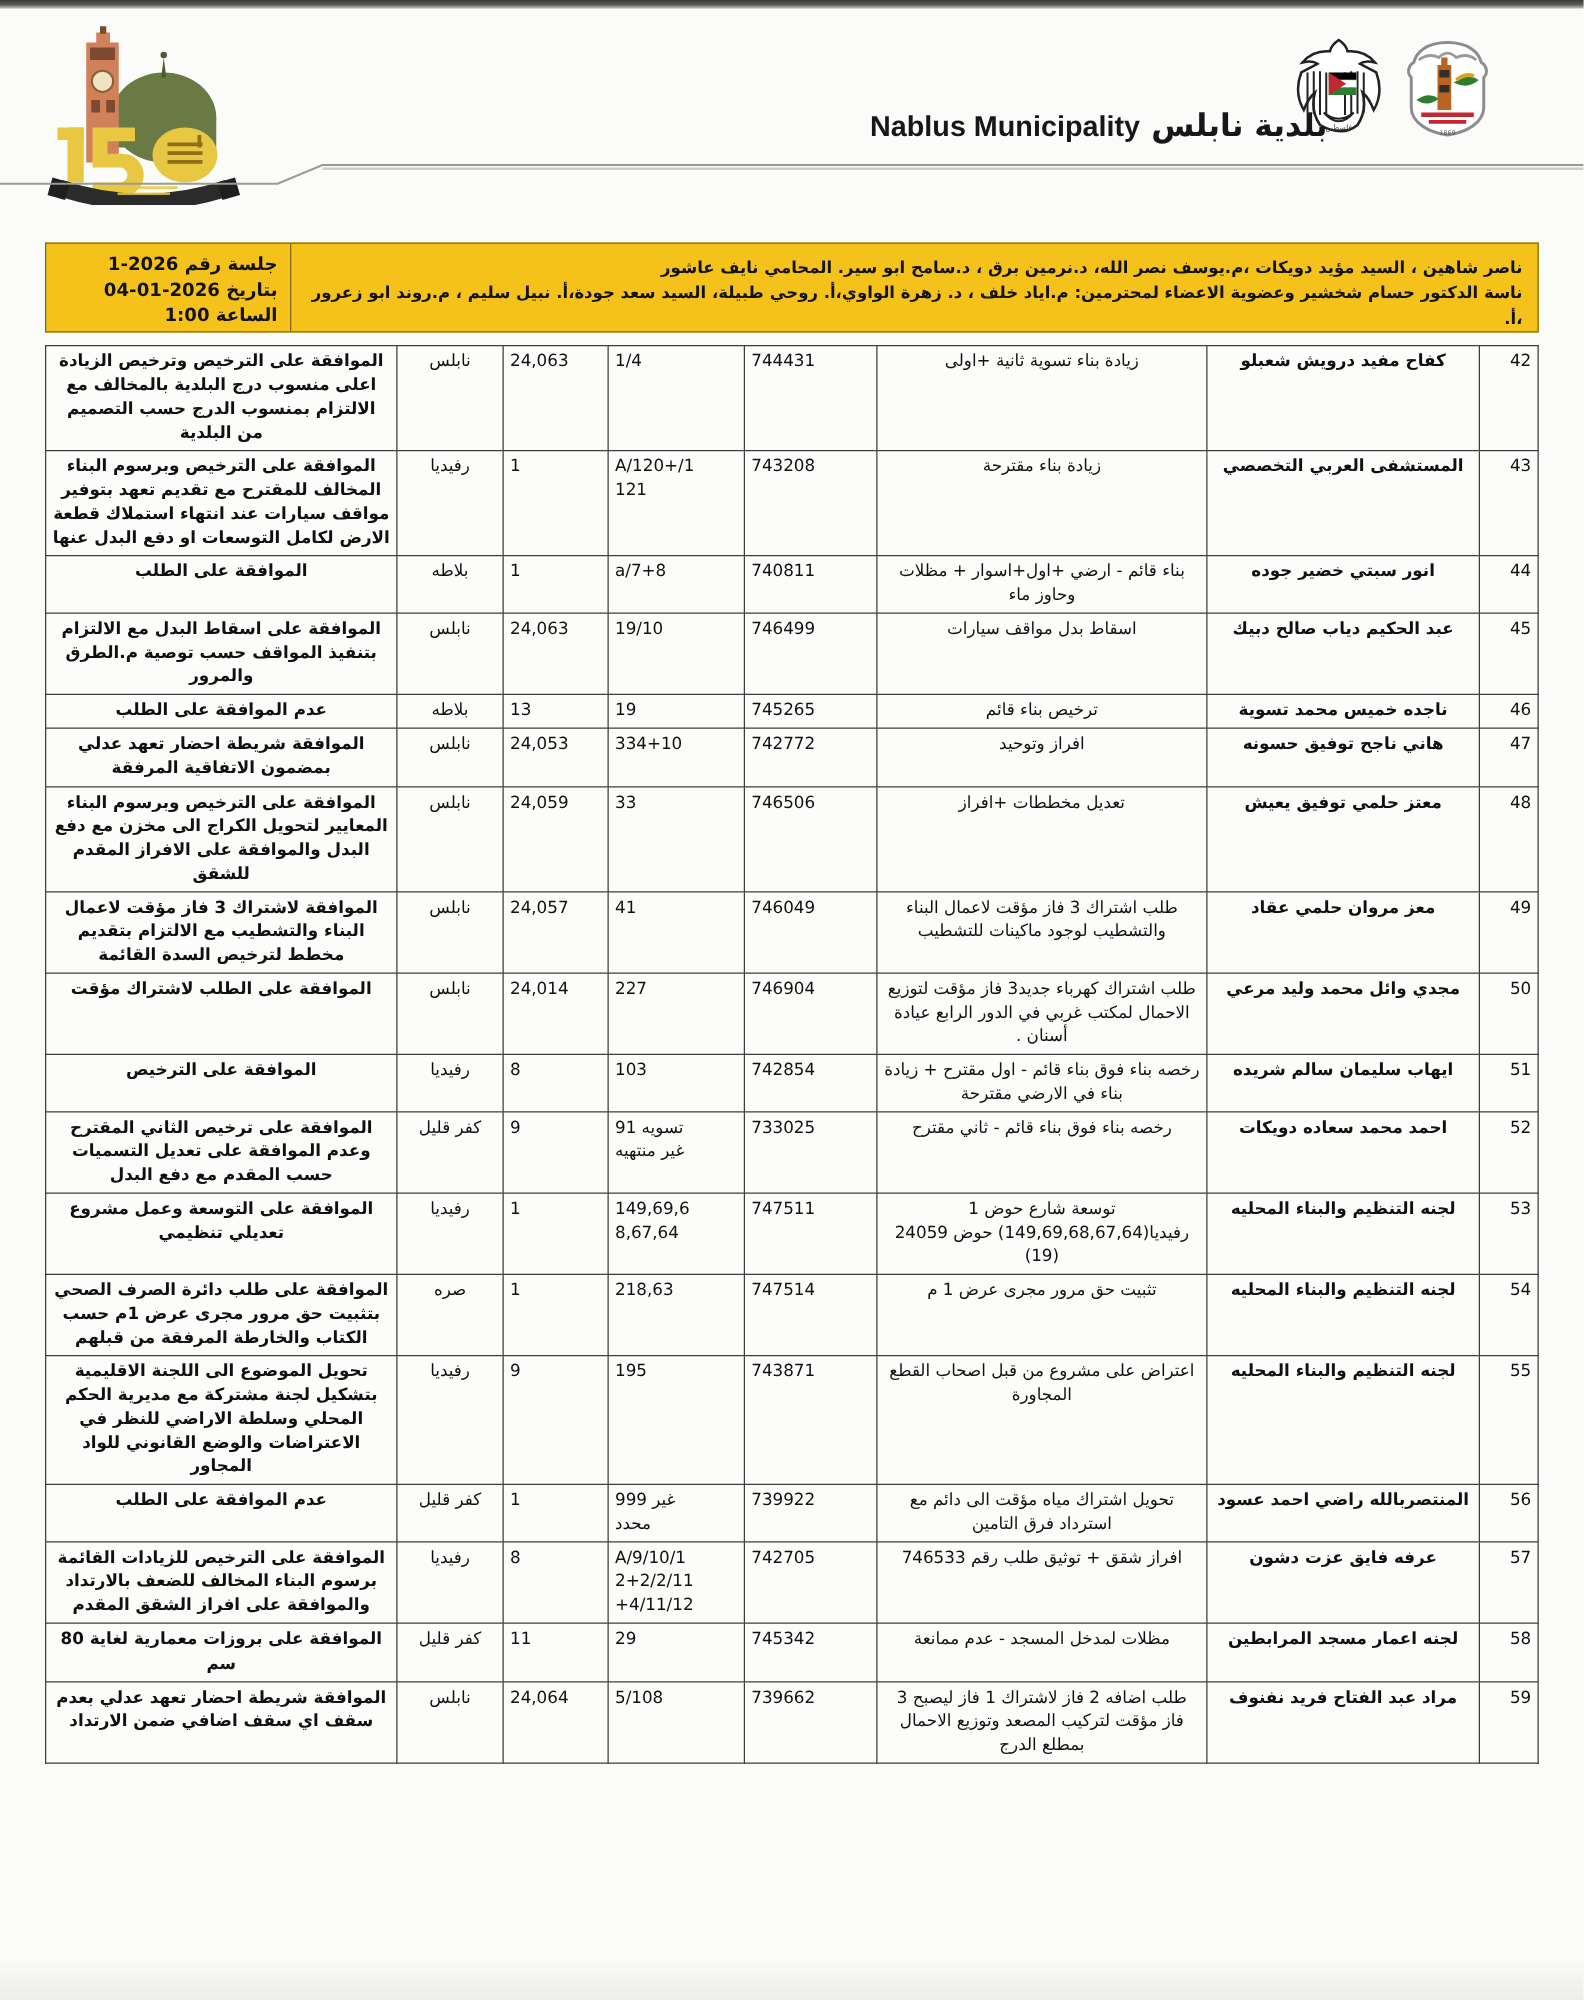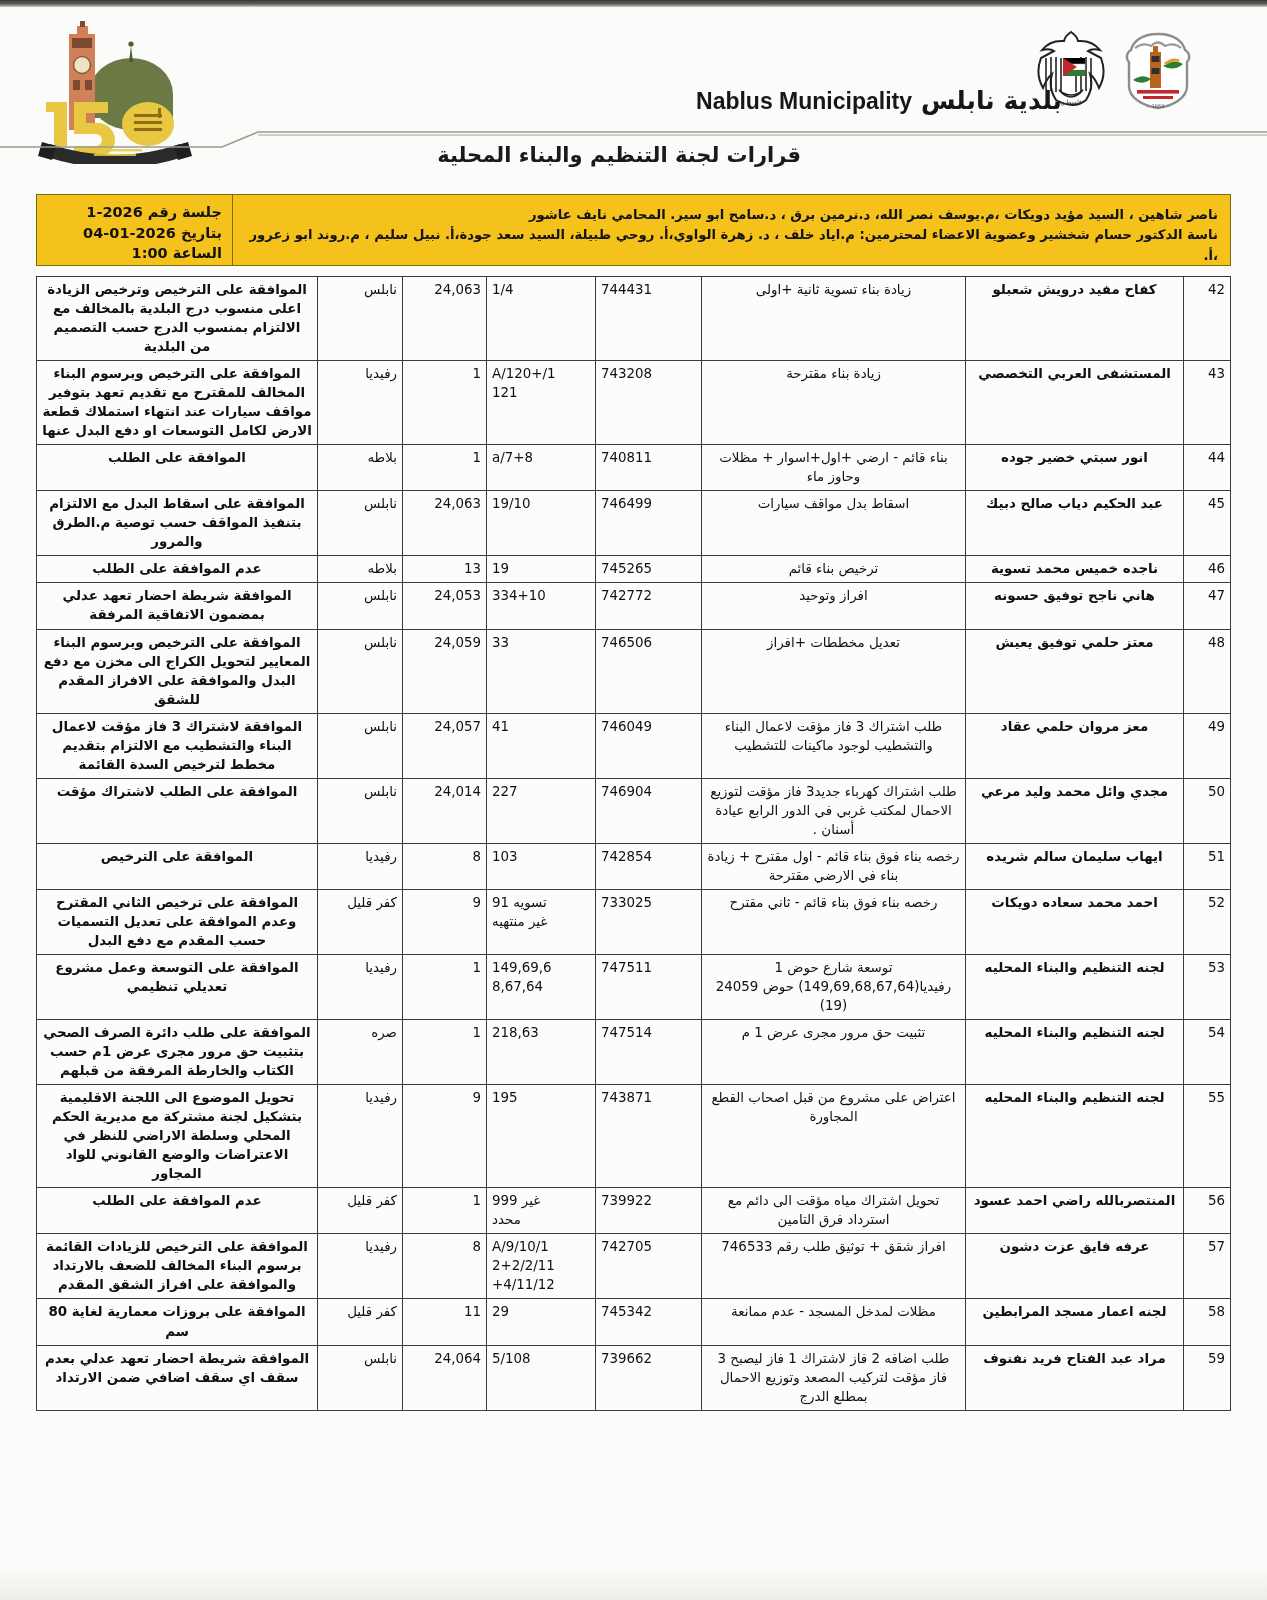--- a/index.html
+++ b/index.html
@@ -139,28 +139,29 @@
   }
   td.c-piece{
     width:98px;
     text-align:left;
     direction:ltr;
     font-size:14px;
     padding-left:7px;
   }
   td.c-basin{
     width:73px;
-    text-align:right;
+    text-align:left;
     direction:ltr;
     font-size:14px;
     padding-left:7px;
     margin-left:24px;
   }
   td.c-area{
     width:74px;
+    text-align:center;
     font-size:13px;
   }
   td.c-decision{
     text-align:center;
     font-weight:700;
     font-size:13.5px;
   }
   .sub2{ display:block; }
   .scan-shade-b{
     position:absolute;left:0;right:0;bottom:0;height:34px;
@@ -265,21 +266,20 @@
       <span class="brand-en">Nablus Municipality</span>
     </div>
 
     <div class="rule-wrap">
       <svg viewBox="0 0 1267 22" width="1267" height="22" preserveAspectRatio="none" aria-hidden="true">
         <path d="M0 19 L222 19 L258 4 L1267 4" fill="none" stroke="#9b9b93" stroke-width="1.6"></path>
         <path d="M258 7 L1267 7" fill="none" stroke="#cfcfc7" stroke-width="2"></path>
       </svg>
     </div>
 
-    <div class="doc-title">قرارات لجنة التنظيم والبناء المحلية</div>
   </div>
 
   <div class="session-banner">
     <div class="session-members">
       <p>ناصر شاهين ، السيد مؤيد دويكات ،م.يوسف نصر الله، د.نرمين برق ، د.سامح ابو سير. المحامي نايف عاشور</p>
       <p>ناسة الدكتور حسام شخشير وعضوية الاعضاء لمحترمين: م.اياد خلف ، د. زهرة الواوي،أ. روحي طبيلة، السيد سعد جودة،أ. نبيل سليم ، م.روند ابو زعرور ،أ.</p>
     </div>
     <div class="session-meta">
       <div>جلسة رقم 2026-1</div>
       <div>بتاريخ 2026-01-04</div>

